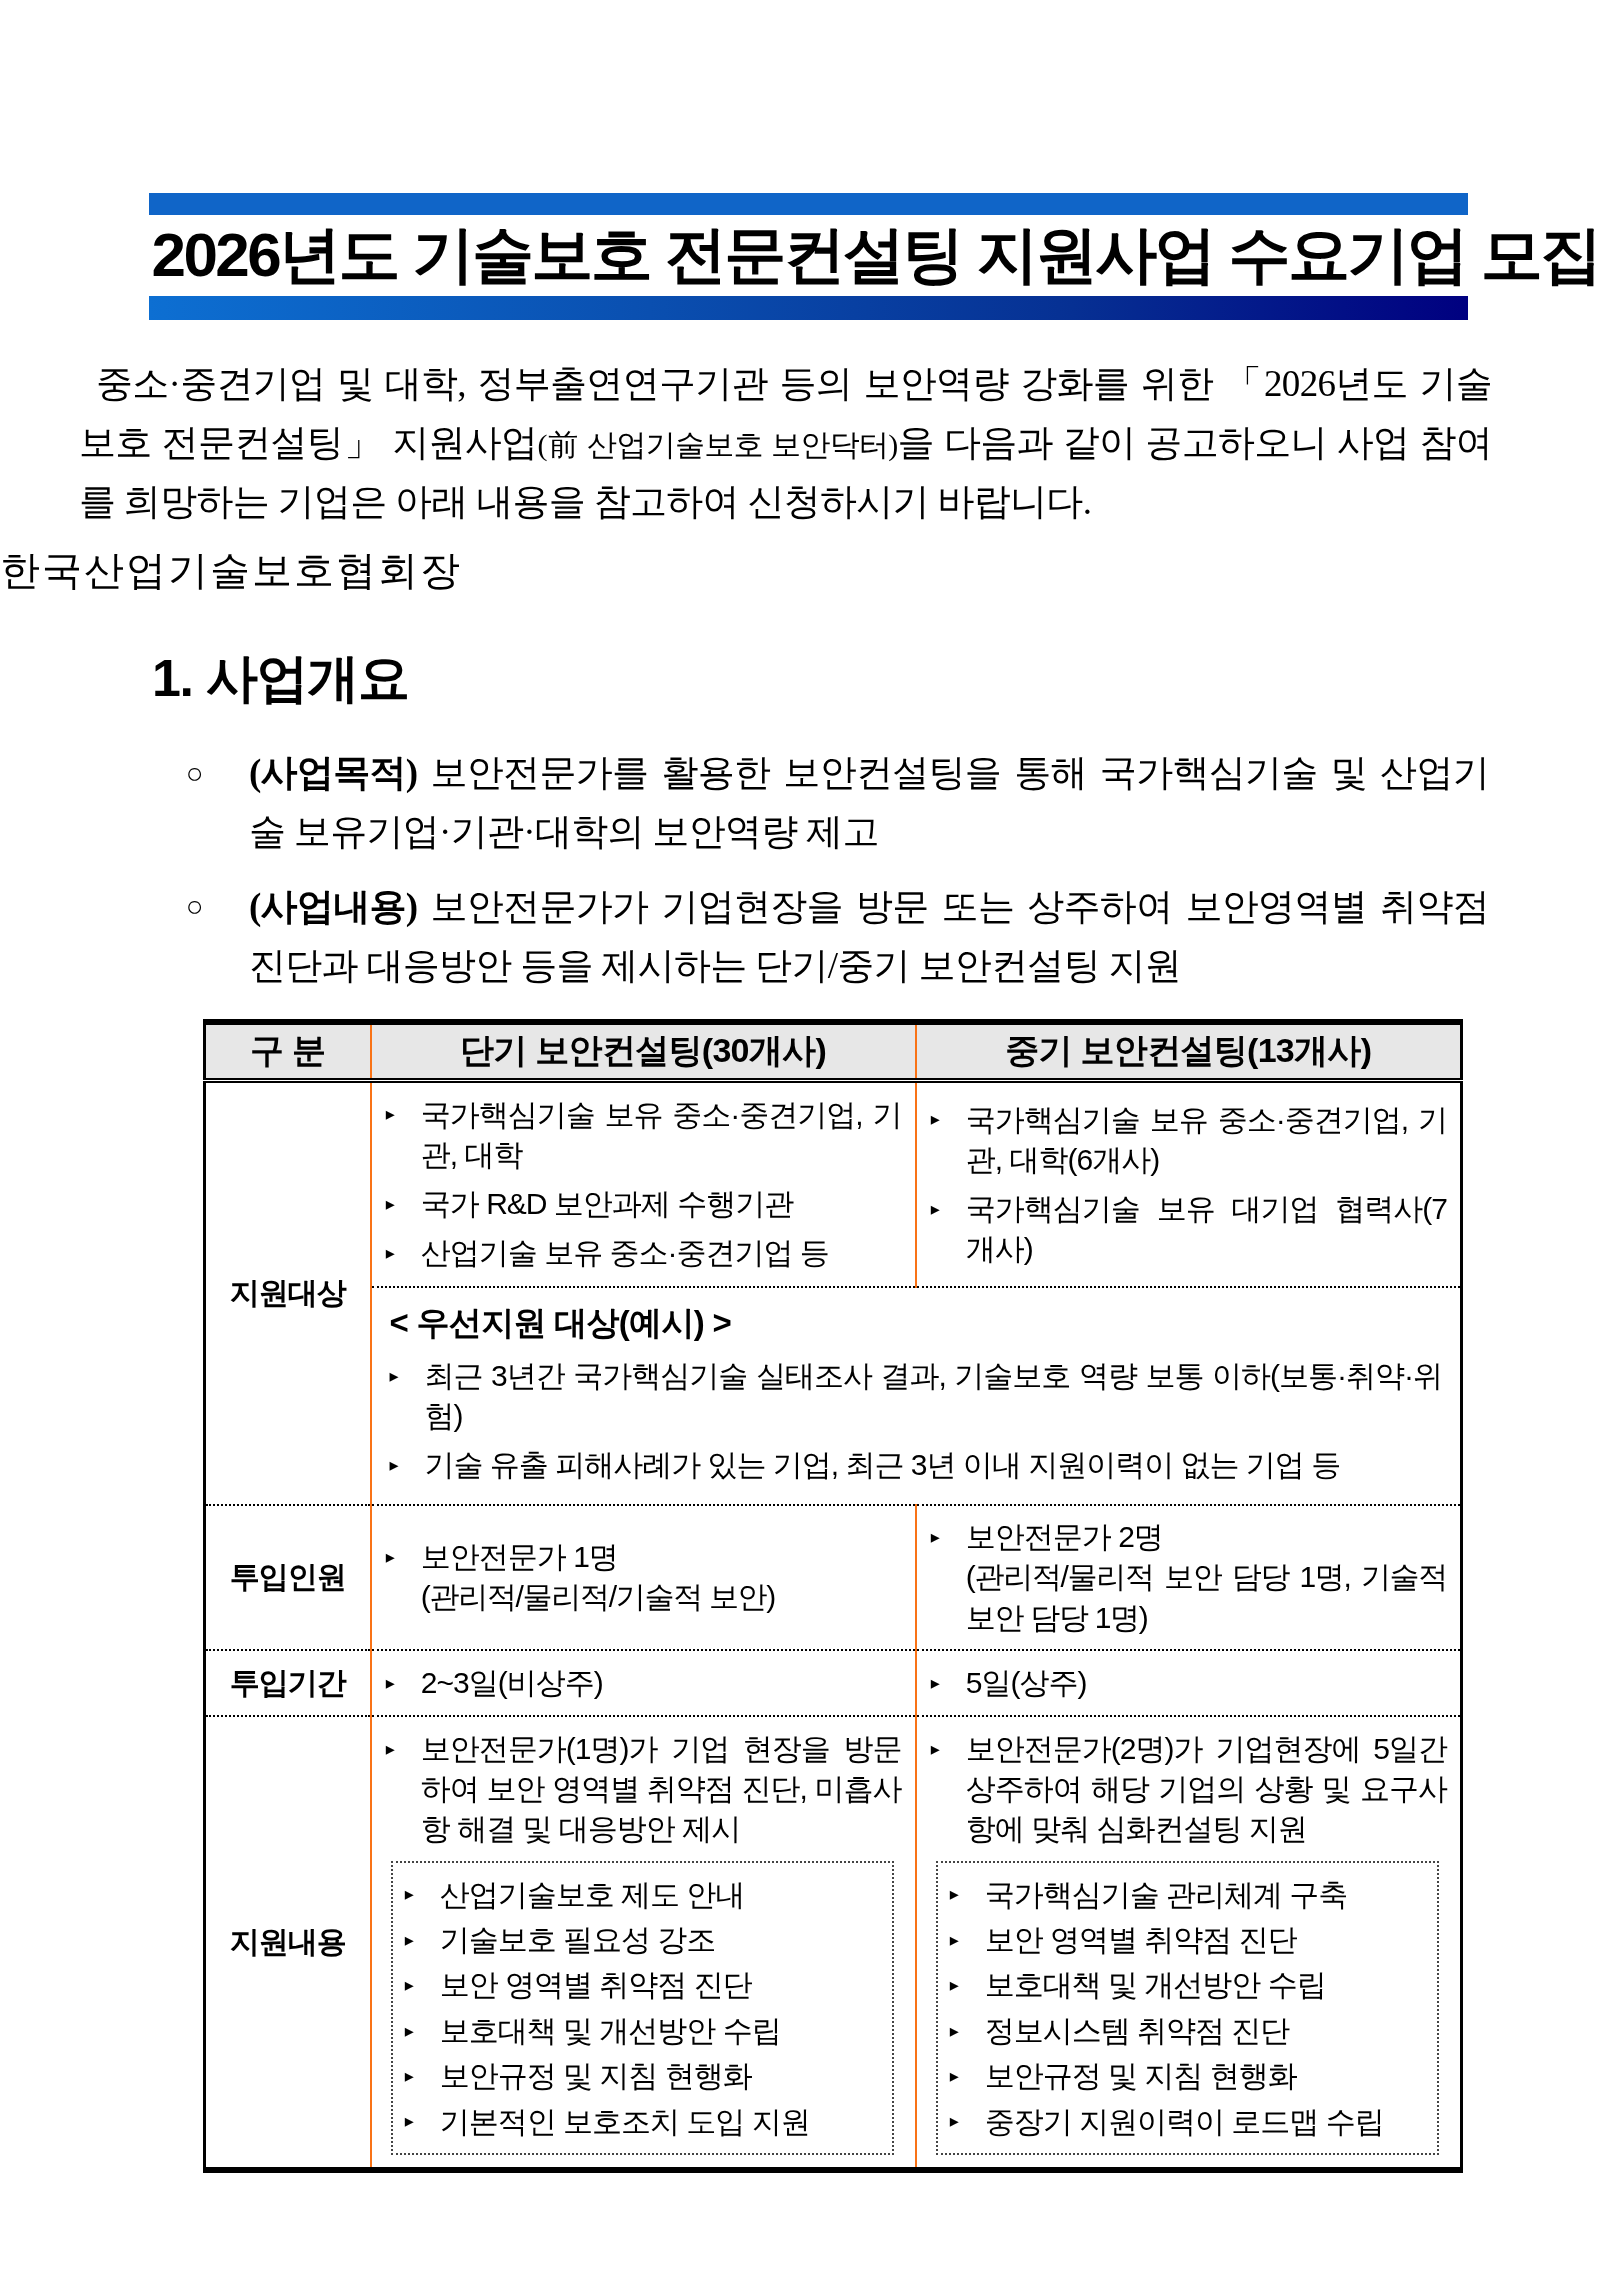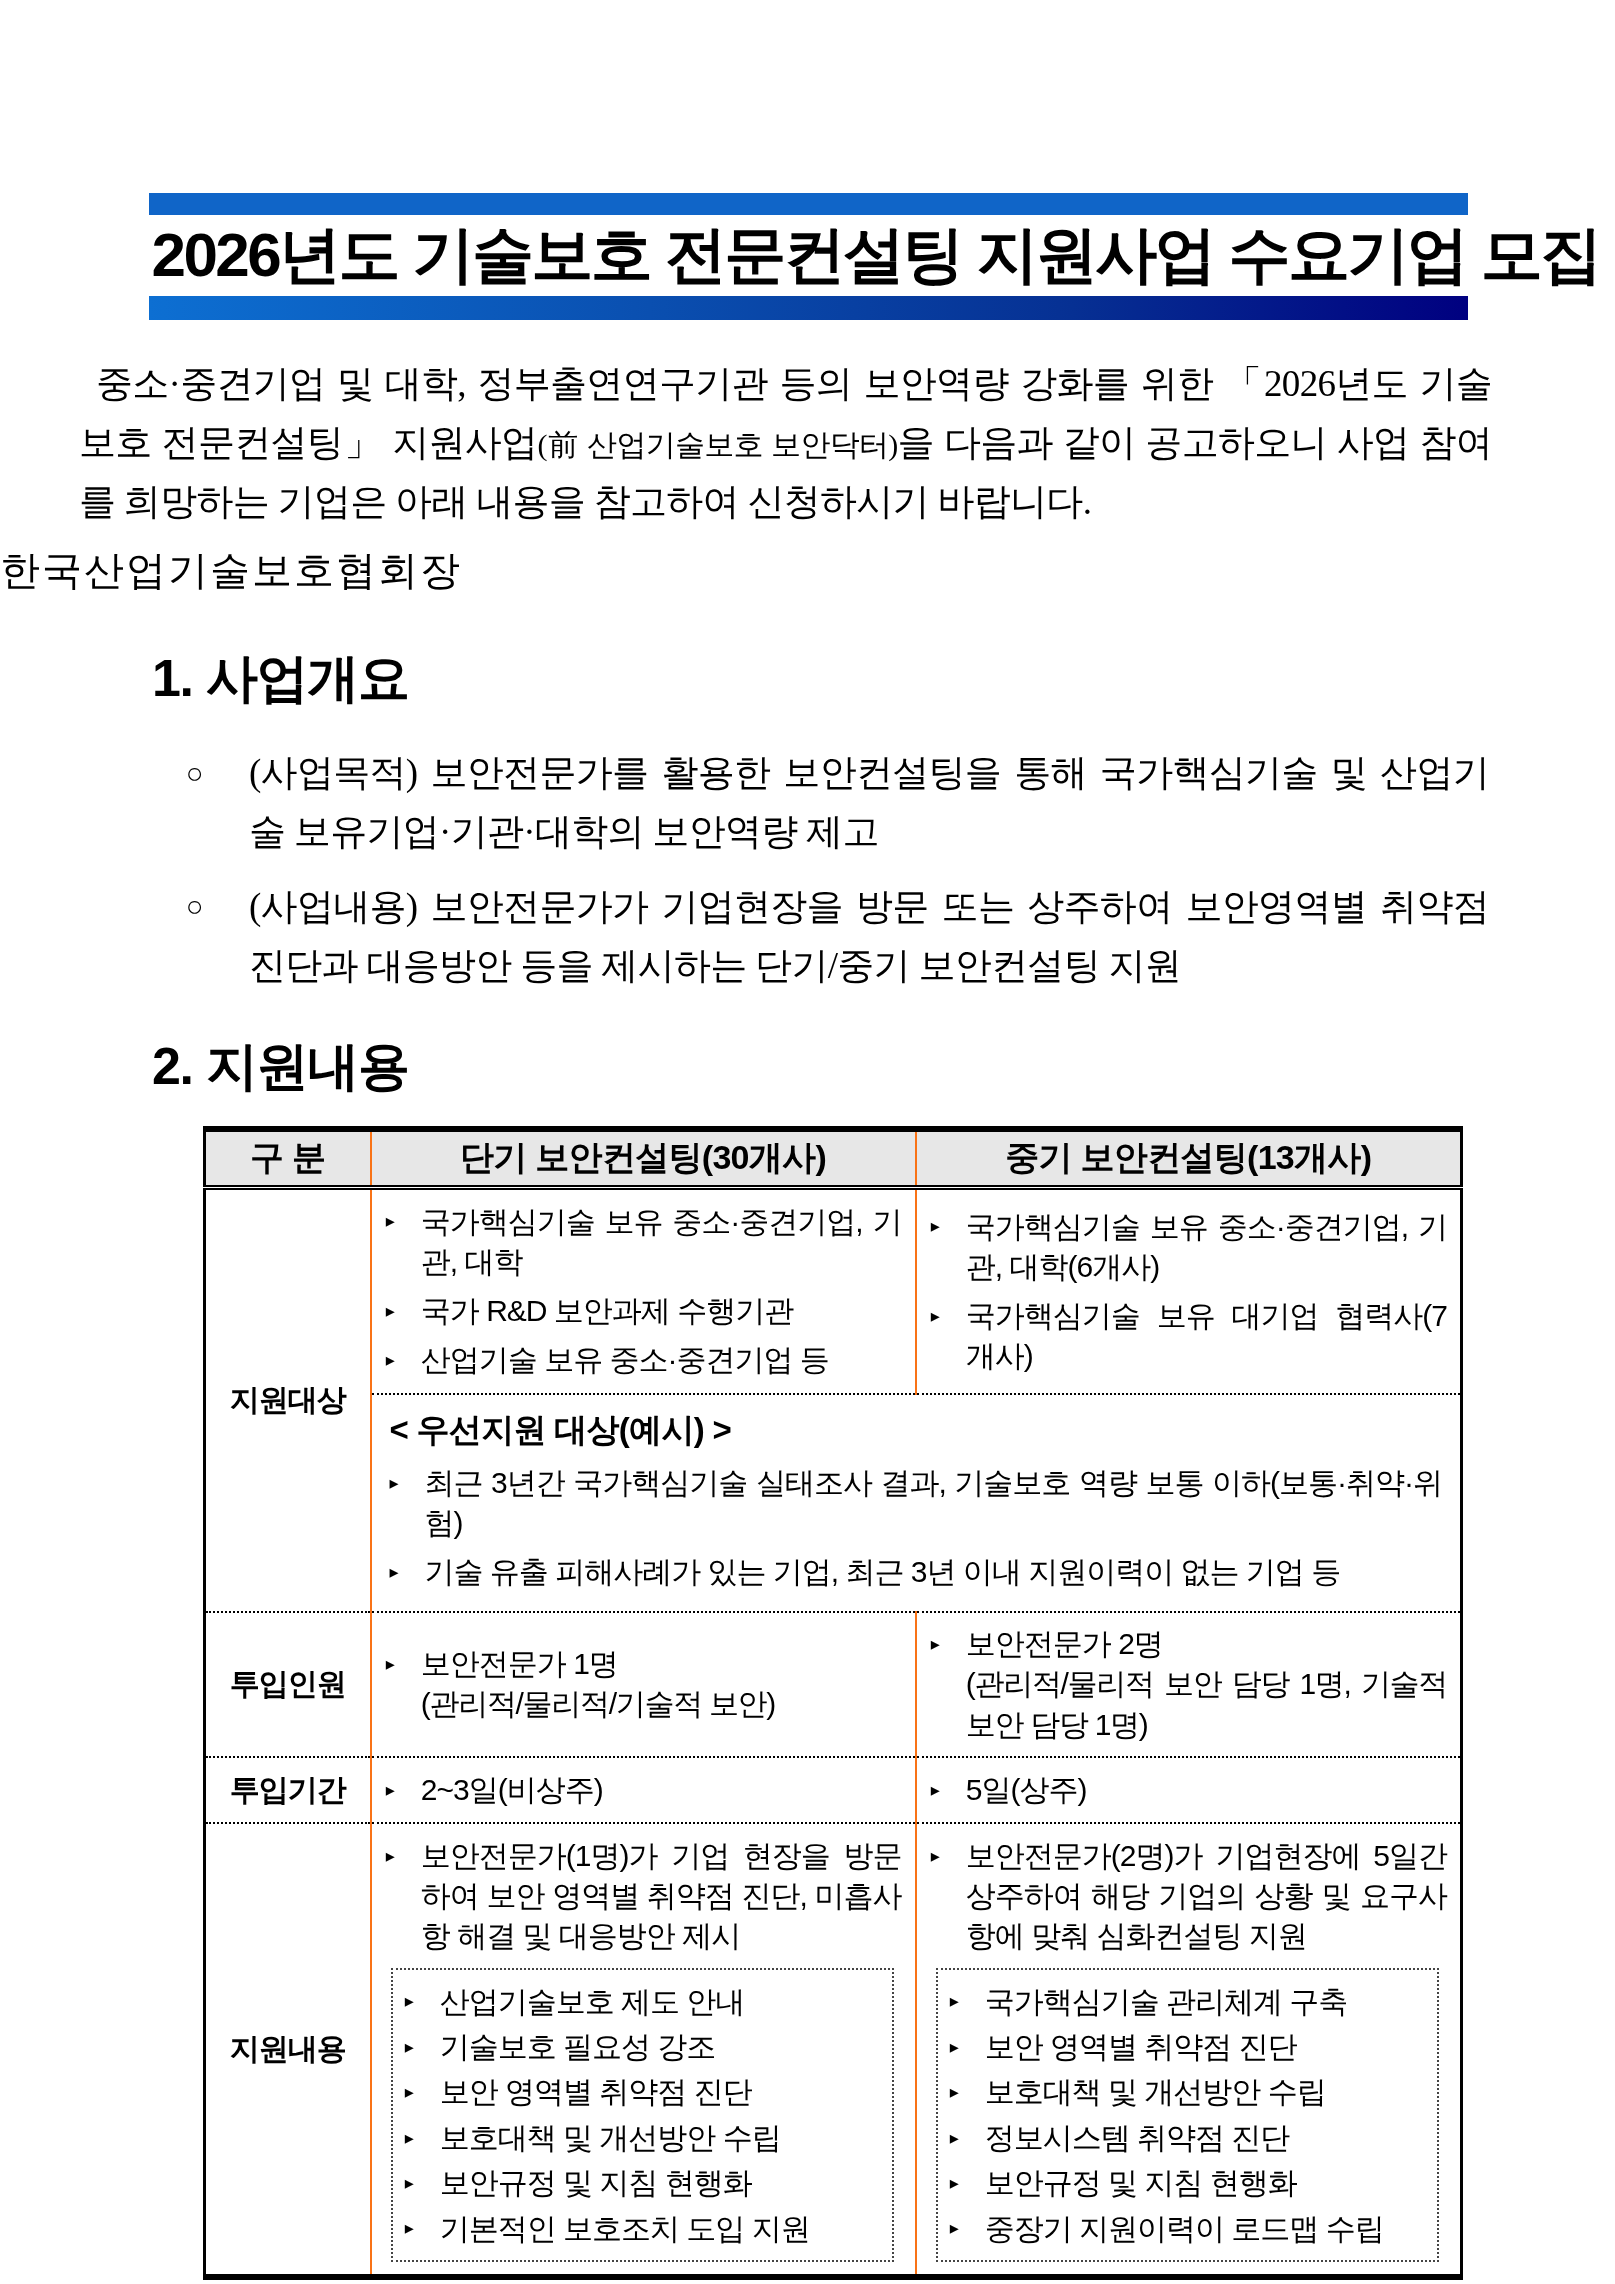--- a/index.html
+++ b/index.html
@@ -40,21 +40,21 @@
     margin:46px 12px 0 152px; font-family:"Liberation Sans","DejaVu Sans",sans-serif;
     font-size:52px; font-weight:800; letter-spacing:-1.3px;
   }
   .sec-heading.second { margin-top:37px; }
 
   
   .o-bullet { display:flex; margin:29px 127px 0 186px; font-size:37px; line-height:1.6; }
   .o-bullet + .o-bullet { margin-top:15.6px; }
   .o-marker { flex:0 0 63px; font-size:29px; padding-top:6.5px; }
   .o-text   { flex:1; text-align:justify; letter-spacing:-0.7px; }
-  .o-label  { font-weight:400; }
+  .o-label  { font-weight:700; }
 
   
   .support-table {
     margin:23.5px 0 0 203px; width:1257px; table-layout:fixed;
     border-collapse:collapse;
     border-top:6.5px solid #000; border-bottom:6.5px solid #000;
     border-left:3.3px solid #000; border-right:3.3px solid #000;
     font-family:"Liberation Sans","DejaVu Sans",sans-serif;
   }
   .support-table th {
@@ -105,21 +105,20 @@
   <div class="o-bullet">
     <span class="o-marker">○</span>
     <span class="o-text"><b class="o-label">(사업목적)</b> <span>보안전문가를 활용한 보안컨설팅을 통해 국가핵심기술 및 산업기술 보유기업·기관·대학의 보안역량 제고</span></span>
   </div>
 
   <div class="o-bullet">
     <span class="o-marker">○</span>
     <span class="o-text"><b class="o-label">(사업내용)</b> <span>보안전문가가 기업현장을 방문 또는 상주하여 보안영역별 취약점 진단과 대응방안 등을 제시하는 단기/중기 보안컨설팅 지원</span></span>
   </div>
 
-  <h2 class="sec-heading second">2. 지원내용</h2>
 
   <table class="support-table">
     <colgroup>
         <col style="width:166px">
         <col style="width:545px">
         <col style="width:546px">
       </colgroup>
 
     <tbody>
         <tr>

